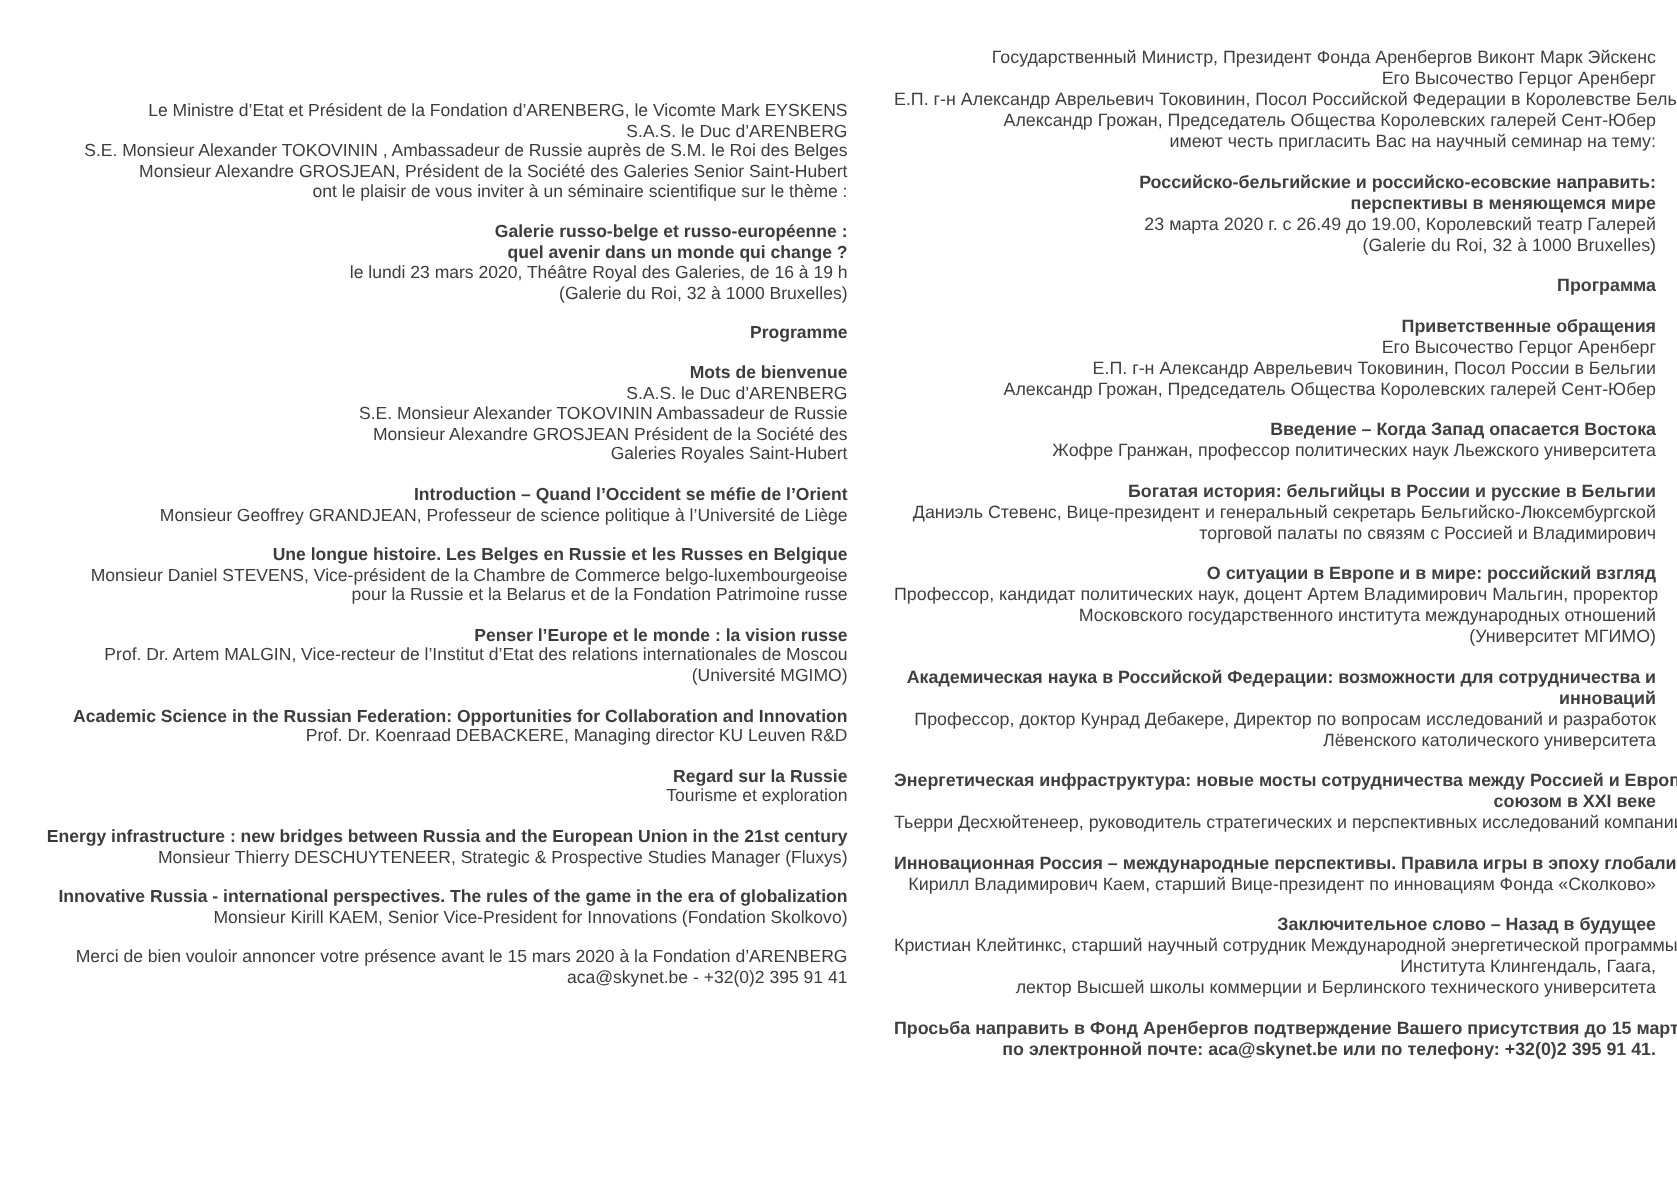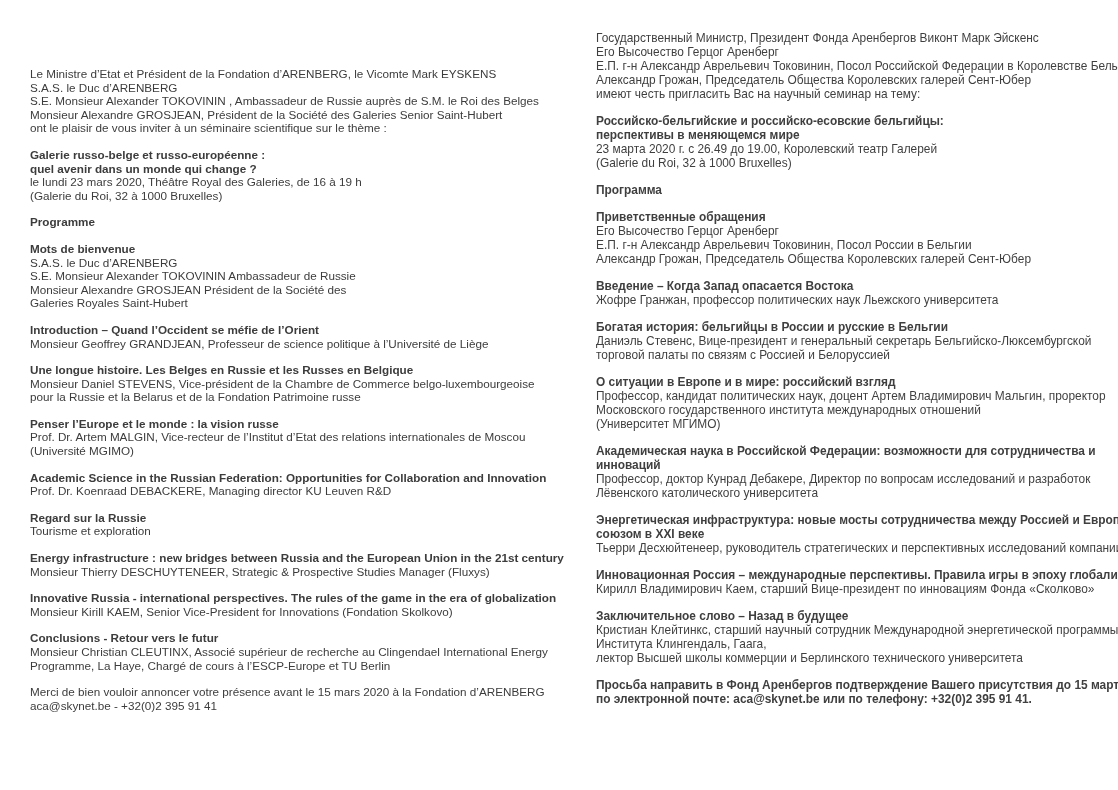--- a/index.html
+++ b/index.html
@@ -8,21 +8,21 @@
     background: #ffffff;
   }
   body {
     width: 1118px;
     height: 790px;
     position: relative;
     overflow: hidden;
   }
   .page {
     position: absolute;
-    text-align: left;
+    text-align: right;
     color: #3c3c3c;
   }
   .page-left {
     left: 30px;
     top: 67px;
     width: 535px;
     font-family: Liberation Sans, sans-serif;
     font-size: 11.7px;
     line-height: 13.6px;
   }
@@ -96,61 +96,56 @@
     </div>
     <div class="para">
       <div class="line bold">Energy infrastructure : new bridges between Russia and the European Union in the 21st century</div>
       <div class="line">Monsieur Thierry DESCHUYTENEER, Strategic &amp; Prospective Studies Manager (Fluxys)</div>
     </div>
     <div class="para">
       <div class="line bold">Innovative Russia - international perspectives. The rules of the game in the era of globalization</div>
       <div class="line">Monsieur Kirill KAEM, Senior Vice-President for Innovations (Fondation Skolkovo)</div>
     </div>
     <div class="para">
-      <div class="line bold">Conclusions - Retour vers le futur</div>
-      <div class="line">Monsieur Christian CLEUTINX, Associé supérieur de recherche au Clingendael International Energy</div>
-      <div class="line">Programme, La Haye, Chargé de cours à l’ESCP-Europe et TU Berlin</div>
-    </div>
-    <div class="para">
       <div class="line">Merci de bien vouloir annoncer votre présence avant le 15 mars 2020 à la Fondation d’ARENBERG</div>
       <div class="line">aca@skynet.be - +32(0)2 395 91 41</div>
     </div>
   </div>
 
 <div class="page page-right">
     <div class="para">
       <div class="line">Государственный Министр, Президент Фонда Аренбергов Виконт Марк Эйскенс</div>
       <div class="line">Его Высочество Герцог Аренберг</div>
       <div class="line">Е.П. г-н Александр Аврельевич Токовинин, Посол Российской Федерации в Королевстве Бельгия</div>
       <div class="line">Александр Грожан, Председатель Общества Королевских галерей Сент-Юбер</div>
       <div class="line">имеют честь пригласить Вас на научный семинар на тему:</div>
     </div>
     <div class="para">
-      <div class="line bold">Российско-бельгийские и российско-есовские бельгийцы:</div>
+      <div class="line bold">Российско-бельгийские и российско-есовские направить:</div>
       <div class="line bold">перспективы в меняющемся мире</div>
       <div class="line">23 марта 2020 г. с 26.49 до 19.00, Королевский театр Галерей</div>
       <div class="line">(Galerie du Roi, 32 à 1000 Bruxelles)</div>
     </div>
     <div class="para">
       <div class="line bold">Программа</div>
     </div>
     <div class="para">
       <div class="line bold">Приветственные обращения</div>
       <div class="line">Его Высочество Герцог Аренберг</div>
       <div class="line">Е.П. г-н Александр Аврельевич Токовинин, Посол России в Бельгии</div>
       <div class="line">Александр Грожан, Председатель Общества Королевских галерей Сент-Юбер</div>
     </div>
     <div class="para">
       <div class="line bold">Введение – Когда Запад опасается Востока</div>
       <div class="line">Жофре Гранжан, профессор политических наук Льежского университета</div>
     </div>
     <div class="para">
       <div class="line bold">Богатая история: бельгийцы в России и русские в Бельгии</div>
       <div class="line">Даниэль Стевенс, Вице-президент и генеральный секретарь Бельгийско-Люксембургской</div>
-      <div class="line">торговой палаты по связям с Россией и Белоруссией</div>
+      <div class="line">торговой палаты по связям с Россией и Владимирович</div>
     </div>
     <div class="para">
       <div class="line bold">О ситуации в Европе и в мире: российский взгляд</div>
       <div class="line">Профессор, кандидат политических наук, доцент Артем Владимирович Мальгин, проректор</div>
       <div class="line">Московского государственного института международных отношений</div>
       <div class="line">(Университет МГИМО)</div>
     </div>
     <div class="para">
       <div class="line bold">Академическая наука в Российской Федерации: возможности для сотрудничества и</div>
       <div class="line bold">инноваций</div>

